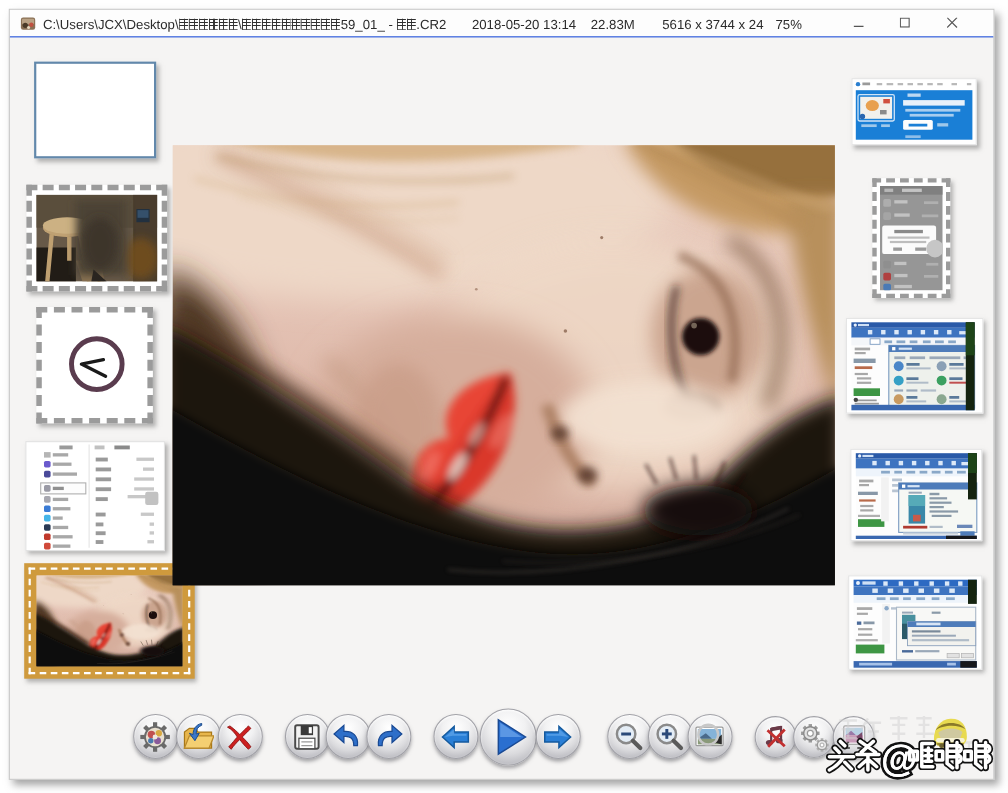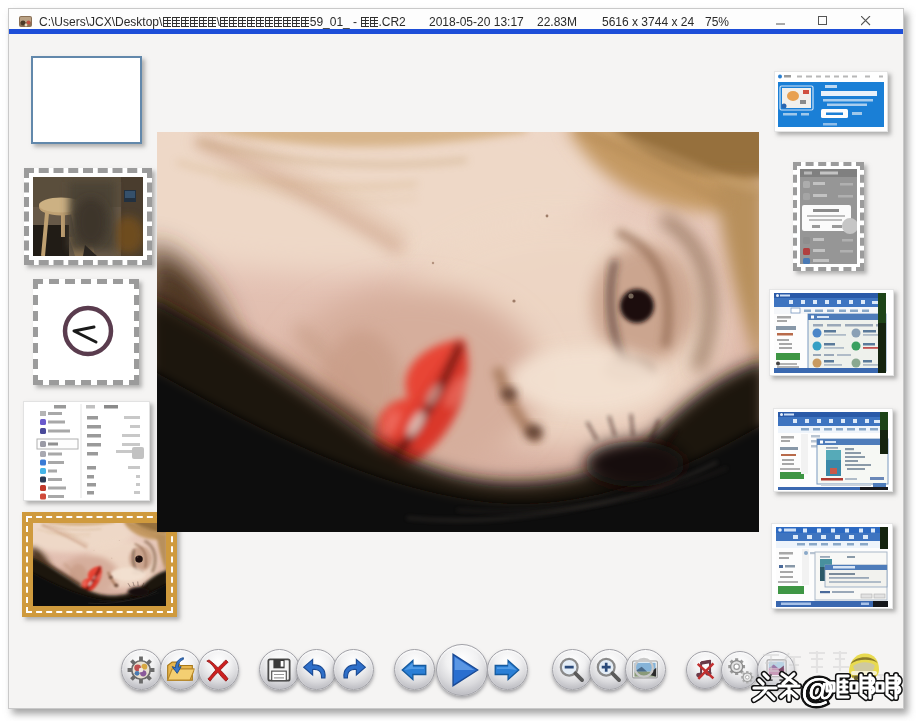--- a/index.html
+++ b/index.html
@@ -1,18 +1,18 @@
 <!DOCTYPE html>
 <html><head>
 <meta charset="utf-8">
 <style>
 * { margin:0; padding:0; box-sizing:border-box; }
 html,body { width:916px; height:721px; background:#fff; font-family:"Liberation Sans",sans-serif; overflow:hidden; }
 #win { position:absolute; left:8px; top:8px; width:896px; height:701px; background:#f5f4f3; border:1px solid #c9c9c9; box-shadow:4px 5px 7px rgba(105,105,105,.6); }
-#titlebar { position:absolute; left:0; top:0; width:100%; height:25px; background:#fdfdfd; border-bottom:5px solid #1d4ed8; }
+#titlebar { position:absolute; left:0; top:0; width:100%; height:25px; background:#fdfdfd; border-bottom:1px solid #1d4ed8; }
 .abs { position:absolute; }
 .ttext { position:absolute; top:6px; font-size:12px; color:#2b2b2b; white-space:nowrap; }
 .cj { display:inline-block; width:8px; height:10px; margin:0 0.5px -1px 0.5px;
   background-image:repeating-linear-gradient(0deg,#2f2f2f 0 1px,rgba(0,0,0,0) 1px 3px),repeating-linear-gradient(90deg,#3a3a3a 0 1px,rgba(0,0,0,0) 1px 4px);
   opacity:1; }
 .wbtn { position:absolute; top:4px; width:17px; height:17px; color:#555; font-size:13px; text-align:center; line-height:16px; }
 
 .shadow { box-shadow:2.5px 3px 4px rgba(110,110,110,.5); }
 .dashed { border:5px dashed #9b9b9b; background:#fff; }
 
@@ -26,21 +26,21 @@
 <div id="win">
   <div id="titlebar">
     <svg class="abs" style="left:9px;top:5px" width="15" height="15" viewBox="0 0 15 15">
       <rect x="1" y="2" width="13" height="11" rx="2" fill="#8a7055"></rect>
       <rect x="2" y="3" width="11" height="5" rx="1" fill="#b9a184"></rect>
       <circle cx="5" cy="9" r="2.4" fill="#4a3a28"></circle>
       <circle cx="10.5" cy="8.5" r="2" fill="#c05040"></circle>
       <circle cx="8" cy="11" r="1.4" fill="#e8d8c0"></circle>
     </svg>
     <span class="ttext" style="left:30px">C:\Users\JCX\Desktop\<b class="cj"></b><b class="cj"></b><b class="cj"></b><b class="cj"></b><b class="cj"></b><b class="cj"></b>\<b class="cj"></b><b class="cj"></b><b class="cj"></b><b class="cj"></b><b class="cj"></b><b class="cj"></b><b class="cj"></b><b class="cj"></b><b class="cj"></b><b class="cj"></b>59_01_ - <b class="cj"></b><b class="cj"></b>.CR2</span>
-    <span class="ttext" style="left:420px">2018-05-20 13:17</span>
+    <span class="ttext" style="left:420px">2018-05-20 13:14</span>
     <span class="ttext" style="left:528px">22.83M</span>
     <span class="ttext" style="left:593px">5616 x 3744 x 24</span>
     <span class="ttext" style="left:696px">75%</span>
     <div class="wbtn" style="left:763px"><svg width="10" height="10" viewBox="0 0 10 10" style="margin-top:6px">
           <line x1="0" y1="5" x2="9" y2="5" stroke="#555" stroke-width="1"></line>
         </svg></div>
     <div class="wbtn" style="left:805px"><svg width="10" height="10" viewBox="0 0 10 10" style="margin-top:3px">
           <rect x="0.5" y="0.5" width="8" height="8" fill="none" stroke="#555" stroke-width="1"></rect>
         </svg></div>
     <div class="wbtn" style="left:848px"><svg width="10" height="10" viewBox="0 0 10 10" style="margin-top:3px">

